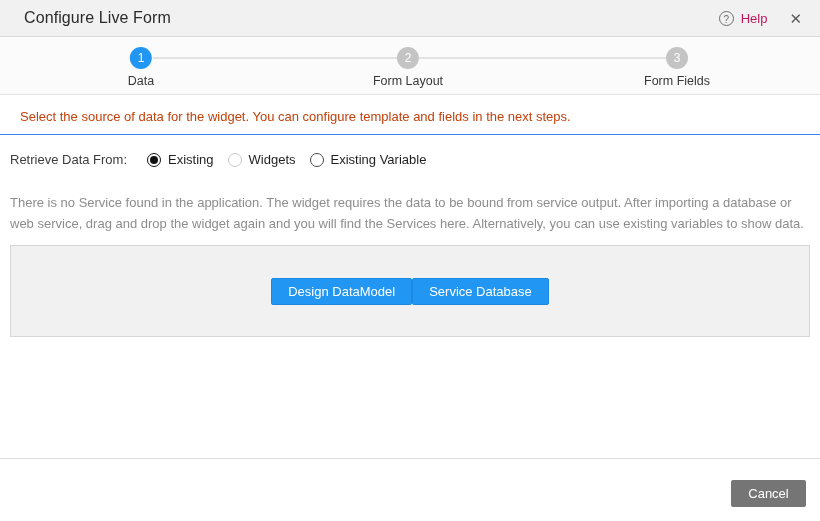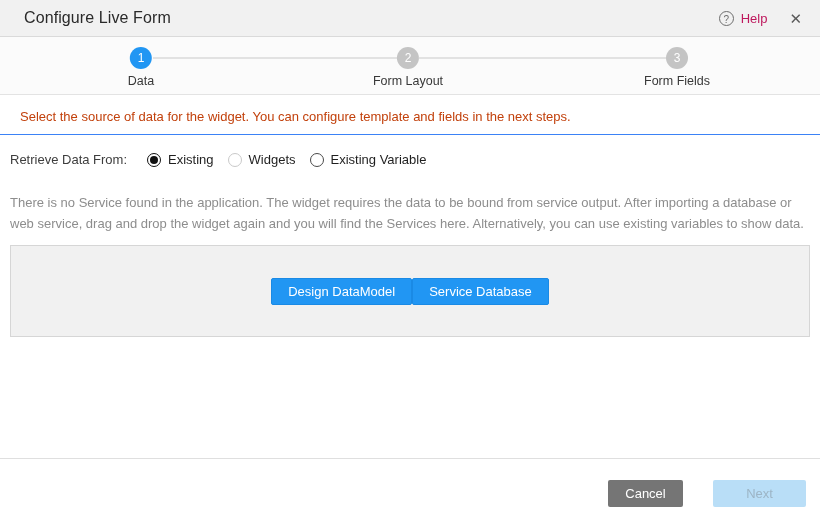--- a/index.html
+++ b/index.html
@@ -141,14 +141,13 @@
 
 <div class="no-service-message">There is no Service found in the application. The widget requires the data to be bound from service output. After importing a database or web service, drag and drop the widget again and you will find the Services here. Alternatively, you can use existing variables to show data.</div>
 
 <div class="empty-panel">
   <button class="blue-btn">Design DataModel</button>
   <button class="blue-btn">Service Database</button>
 </div>
 
 <div class="dlg-footer">
   <button class="cancel-btn">Cancel</button>
-  <button class="next-btn">Next</button>
 </div>
 
 </body></html>

